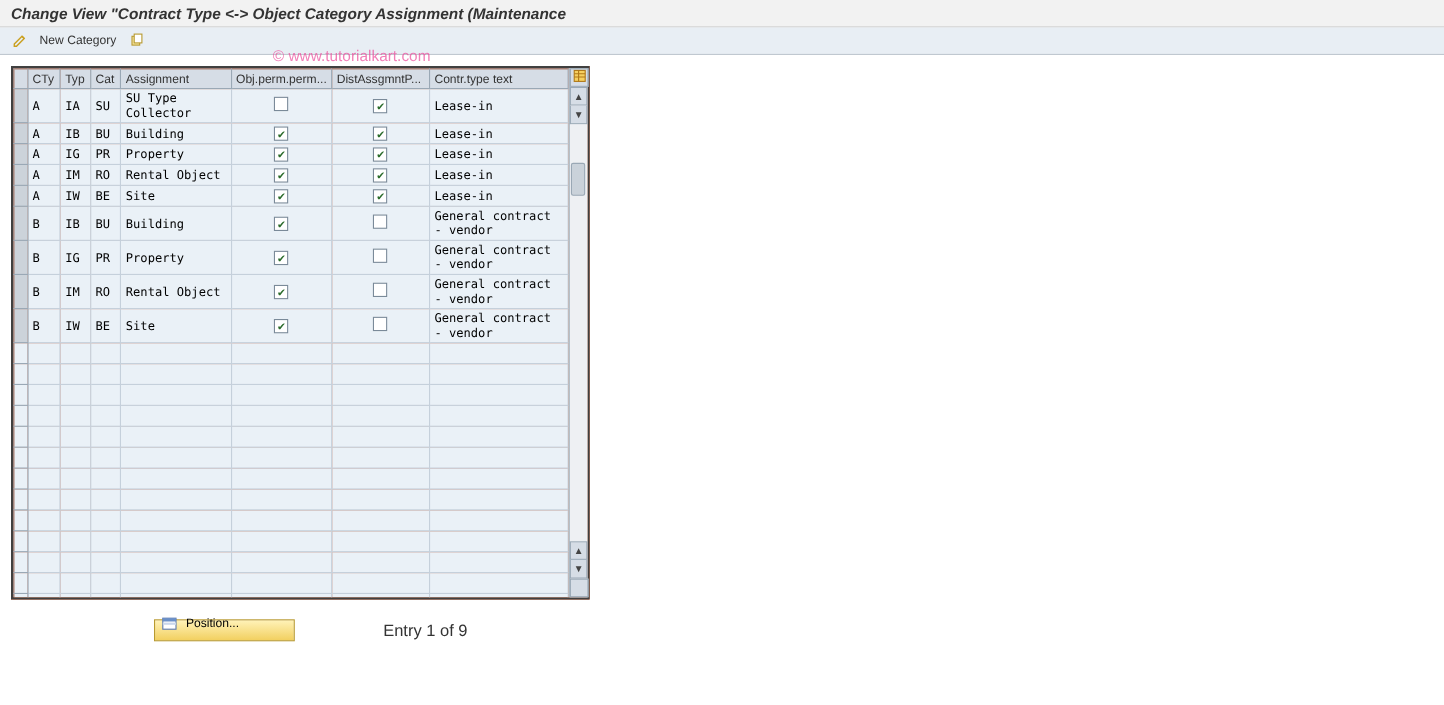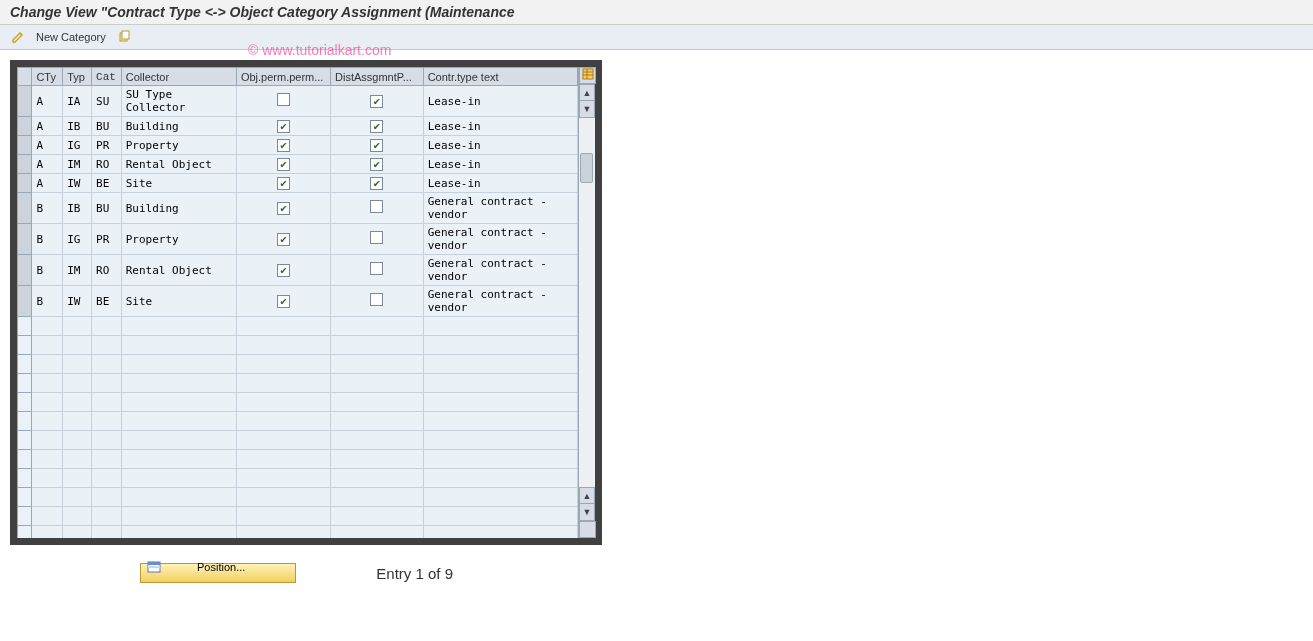--- a/index.html
+++ b/index.html
@@ -47,22 +47,22 @@
       color: #ec4899;
       font-size: 14px;
       opacity: 0.7;
       pointer-events: none;
     }
     .main-area {
       padding: 10px;
     }
     .table-wrap {
       display: flex;
-      border: 7px solid #404040;
-      width: 592px;
+      border: 2px solid #404040;
+      width: 526px;
       height: 485px;
       background: #c2410c;
     }
     .table-body {
       flex: 1;
       overflow: hidden;
       display: flex;
       flex-direction: column;
     }
     .grid {
@@ -104,21 +104,21 @@
       background:#fff;
       text-align:center;
       line-height:11px;
       font-size:11px;
       color:#2a6b2a;
     }
     .chk.checked::after{content:"✔";}
     td.center{text-align:center;}
     .col-cty{width:30px;}
     .col-typ{width:28px;}
-    .col-cat{width:28px;font-family:Liberation Mono, monospace;}
+    .col-cat{width:28px;}
     .col-obj{width:112px;font-family:Arial;}
     .col-perm{width:90px;}
     .col-dist{width:90px;}
     .col-text{width:150px;font-family:Arial;}
     .vscroll{
       width:17px;
       background:#e2e6ea;
       border-left:1px solid #9aa8b5;
       position:relative;
       display:flex;
@@ -140,21 +140,20 @@
       gap:80px;
     }
     .position-btn{
       display:flex;align-items:center;
       background:linear-gradient(#fff2b8,#f2d060);
       border:1px solid #b89a30;
       padding:1px 50px 14px 6px;
       font-size:11px;
       cursor:pointer;
       height:20px;
-      gap:28px;
     }
     .position-btn .ico{width:16px;height:14px;margin-right:6px;display:inline-block;}
     .entry-text{font-size:15px;color:#333;}
     .grid-icon-svg{display:block;margin:auto;}
   </style>
 </head>
 <body>
 
 <div class="title-bar">Change View "Contract Type &lt;-&gt; Object Category Assignment (Maintenance</div>
 
@@ -179,21 +178,21 @@
 <div class="main-area">
   <div class="table-wrap">
     <div class="table-body">
       <table class="grid">
         <thead>
           <tr>
             <th class="sel-col"></th>
             <th class="col-cty">CTy</th>
             <th class="col-typ">Typ</th>
             <th class="col-cat">Cat</th>
-            <th class="col-obj">Collector</th>
+            <th class="col-obj">Assignment</th>
             <th class="col-perm">Obj.perm.perm...</th>
             <th class="col-dist">DistAssgmntP...</th>
             <th class="col-text">Contr.type text</th>
           </tr>
         </thead>
         <tbody id="tbody">
             <tr>
               <td class="sel-handle"></td>
               <td class="col-cty">A</td>
               <td class="col-typ">IA</td>

